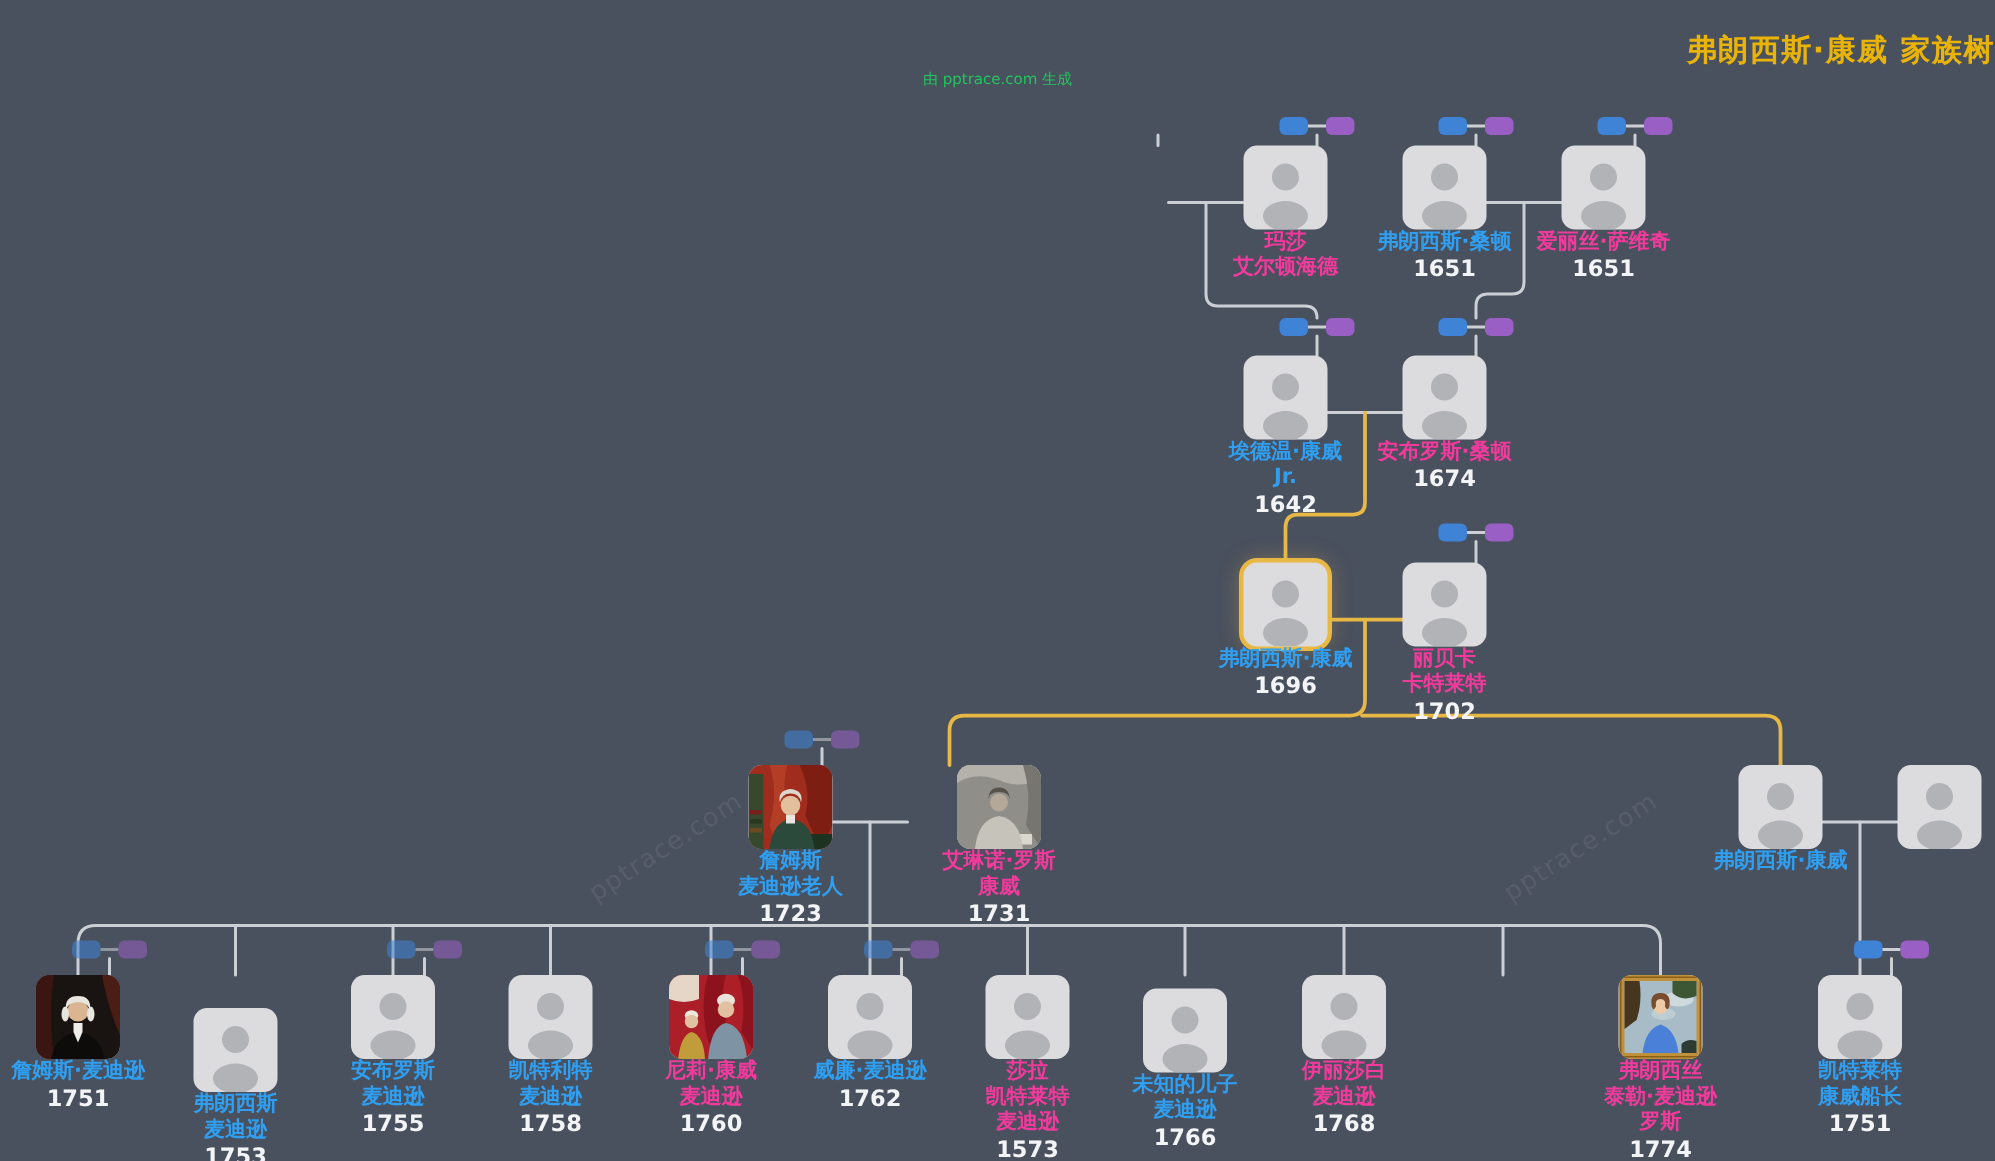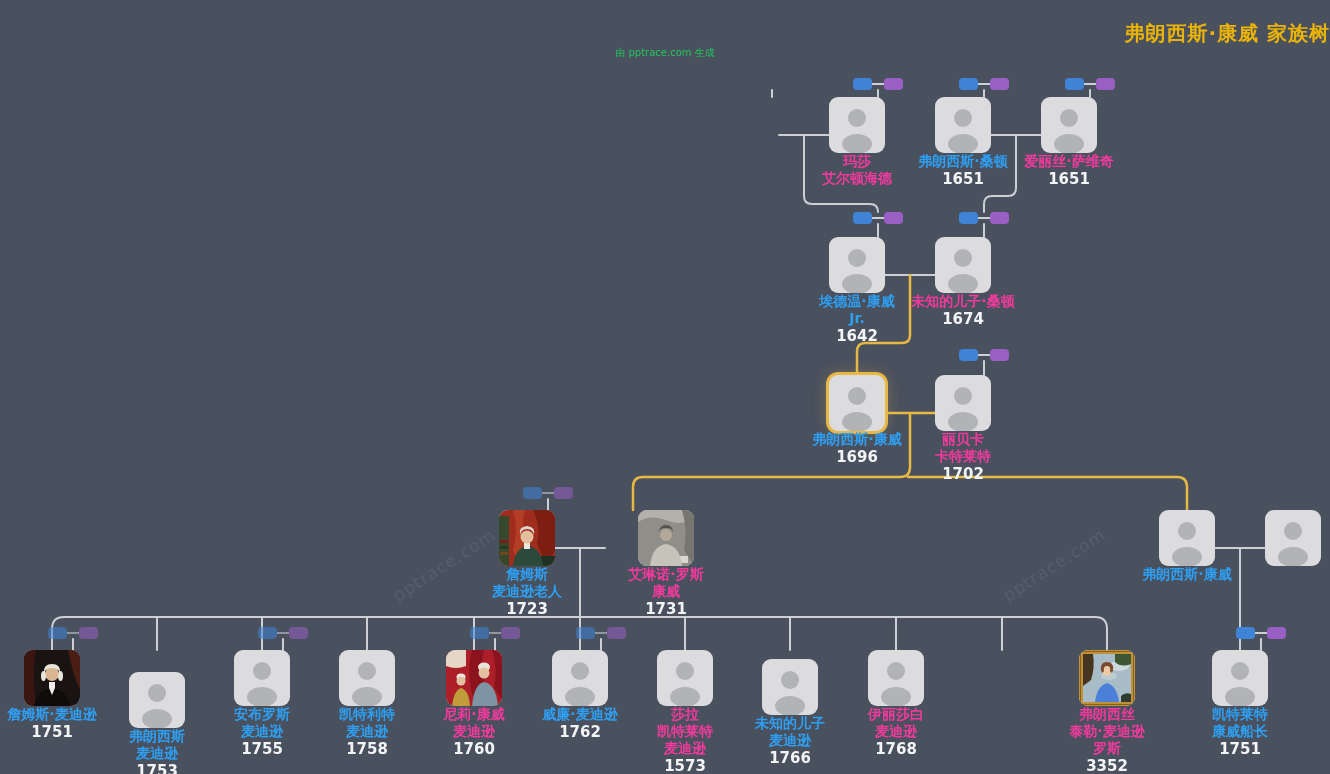--- a/index.html
+++ b/index.html
@@ -154,21 +154,21 @@
         <span class="pill b"></span>
         <span class="plink"></span>
         <span class="pill p"></span>
       </div>
     <div class="card">
         <svg class="sil" viewBox="0 0 56 56">
           <circle cx="28" cy="21" r="9"></circle>
           <ellipse cx="28" cy="47" rx="15" ry="10"></ellipse>
         </svg>
       </div>
-    <div class="nm female">未知的儿子·桑顿</div>
+    <div class="nm female">安布罗斯·桑顿</div>
     <div class="yr">1674</div>
   </div>
 
   <div class="node" style="left:797px;top:375px">
     <div class="card root">
         <svg class="sil" viewBox="0 0 56 56">
           <circle cx="28" cy="21" r="9"></circle>
           <ellipse cx="28" cy="47" rx="15" ry="10"></ellipse>
         </svg>
       </div>
@@ -412,21 +412,21 @@
         <path d="M4,4 h10 q2,14 -2,26 l-8,6 z" fill="#46351f"></path>
         <path d="M42,52 h10 v-8 q-6,-2 -10,2 z" fill="#2e3b33"></path>
         <path d="M16,52 Q18,36 28,33 Q38,36 40,52 Z" fill="#4a80d8"></path>
         <circle cx="28" cy="21" r="5" fill="#eccaa8"></circle>
         <path d="M22,20 q-1,-8 6,-8 q7,0 6,8 q-1,5 -3,1 q1,-5 -3,-5 q-4,0 -3,5 q-2,4 -3,-1" fill="#7a4c2e"></path>
       </svg>
     </div>
     <div class="nm female">弗朗西丝</div>
     <div class="nm female">泰勒·麦迪逊</div>
     <div class="nm female">罗斯</div>
-    <div class="yr">3352</div>
+    <div class="yr">1774</div>
   </div>
 
   <div class="node" style="left:1180px;top:650px">
     <div class="pills" style="top:-23px">
         <span class="pill b"></span>
         <span class="plink"></span>
         <span class="pill p"></span>
       </div>
     <div class="card">
         <svg class="sil" viewBox="0 0 56 56">

